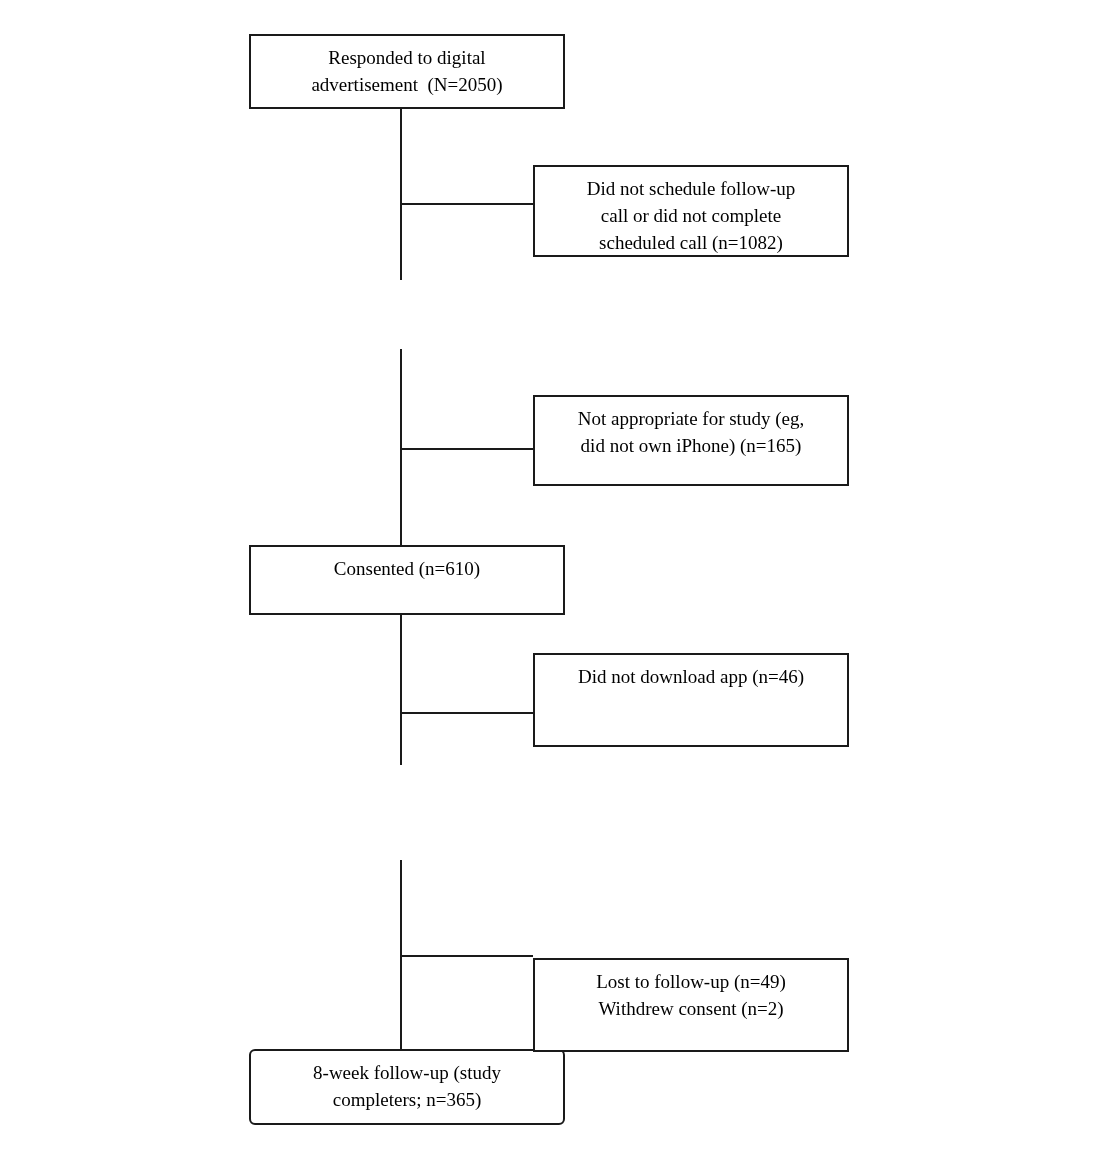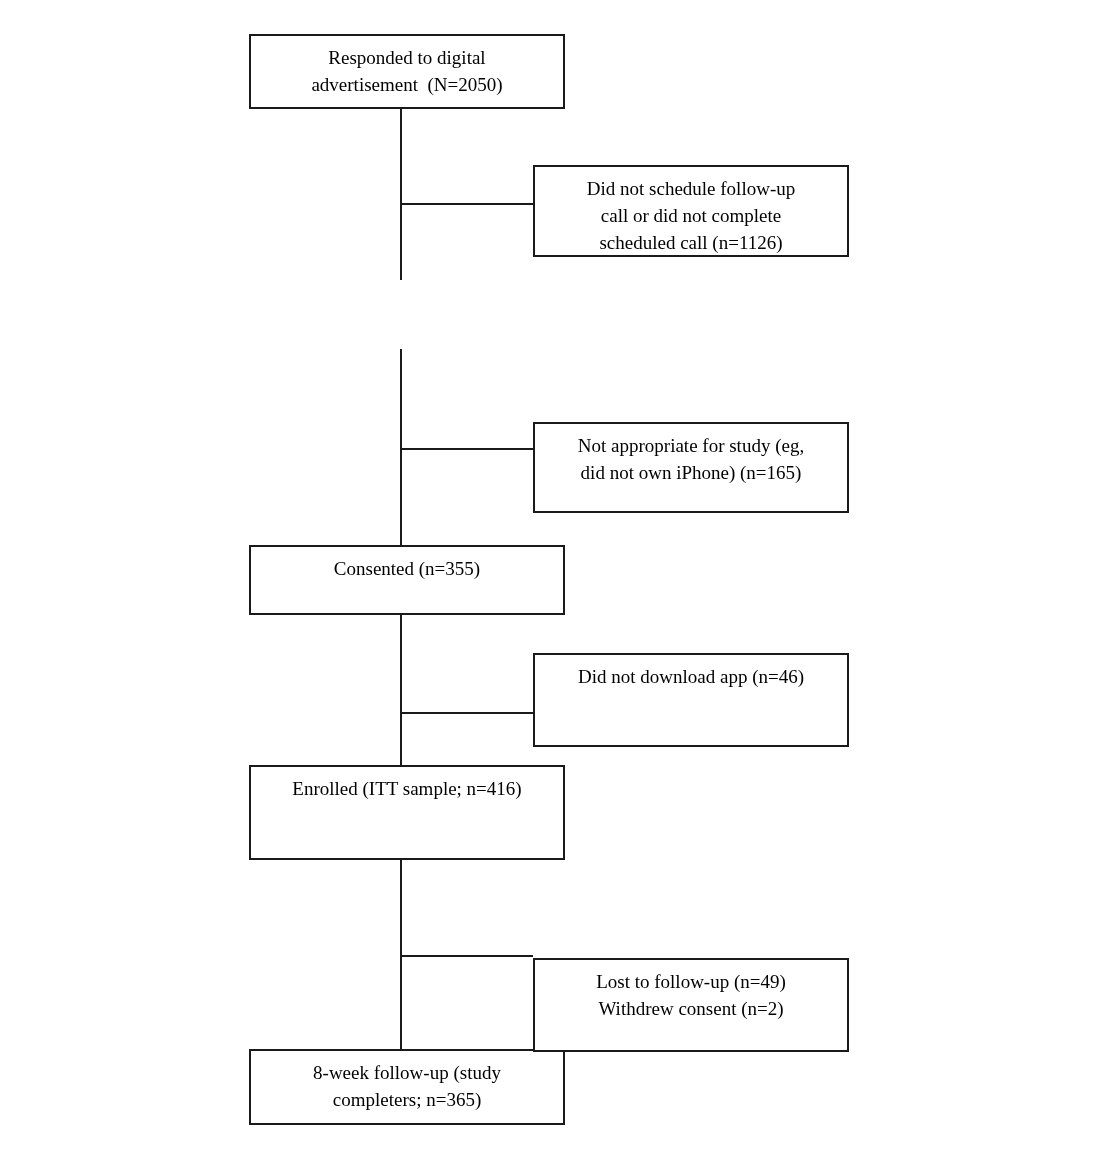--- a/index.html
+++ b/index.html
@@ -64,32 +64,31 @@
 
   <div class="hline" style="top:203px;"></div>
   <div class="hline" style="top:448px;"></div>
   <div class="hline" style="top:712px;"></div>
   <div class="hline" style="top:955px;"></div>
 
   <div class="box main-box" style="top:34px;  height:75px;">Responded to digital
 advertisement  (N=2050)</div>
 
 
-  <div class="box main-box" style="top:545px; height:70px;">Consented (n=355)</div>
+  <div class="box main-box" style="top:545px; height:70px;">Consented (n=610)</div>
 
-  <div class="box main-box" style="top:765px; height:95px;">Enrolled (ITT sample; n=416)</div>
 
-  <div class="box main-box" style="top:1049px; height:76px;">8-week follow-up (study
+  <div class="box main-box" style="top:1049px; height:76px;border-radius:6px;">8-week follow-up (study
 completers; n=365)</div>
 
   <div class="box side-box" style="top:165px; height:92px;">Did not schedule follow-up
 call or did not complete
-scheduled call (n=1126)</div>
+scheduled call (n=1082)</div>
 
-  <div class="box side-box" style="top:422px; height:91px;">Not appropriate for study (eg,
+  <div class="box side-box" style="top:395px; height:91px;">Not appropriate for study (eg,
 did not own iPhone) (n=165)</div>
 
   <div class="box side-box" style="top:653px; height:94px;">Did not download app (n=46)</div>
 
   <div class="box side-box" style="top:958px; height:94px;">Lost to follow-up (n=49)
 Withdrew consent (n=2)</div>
 
 </div>
 
 </body></html>

